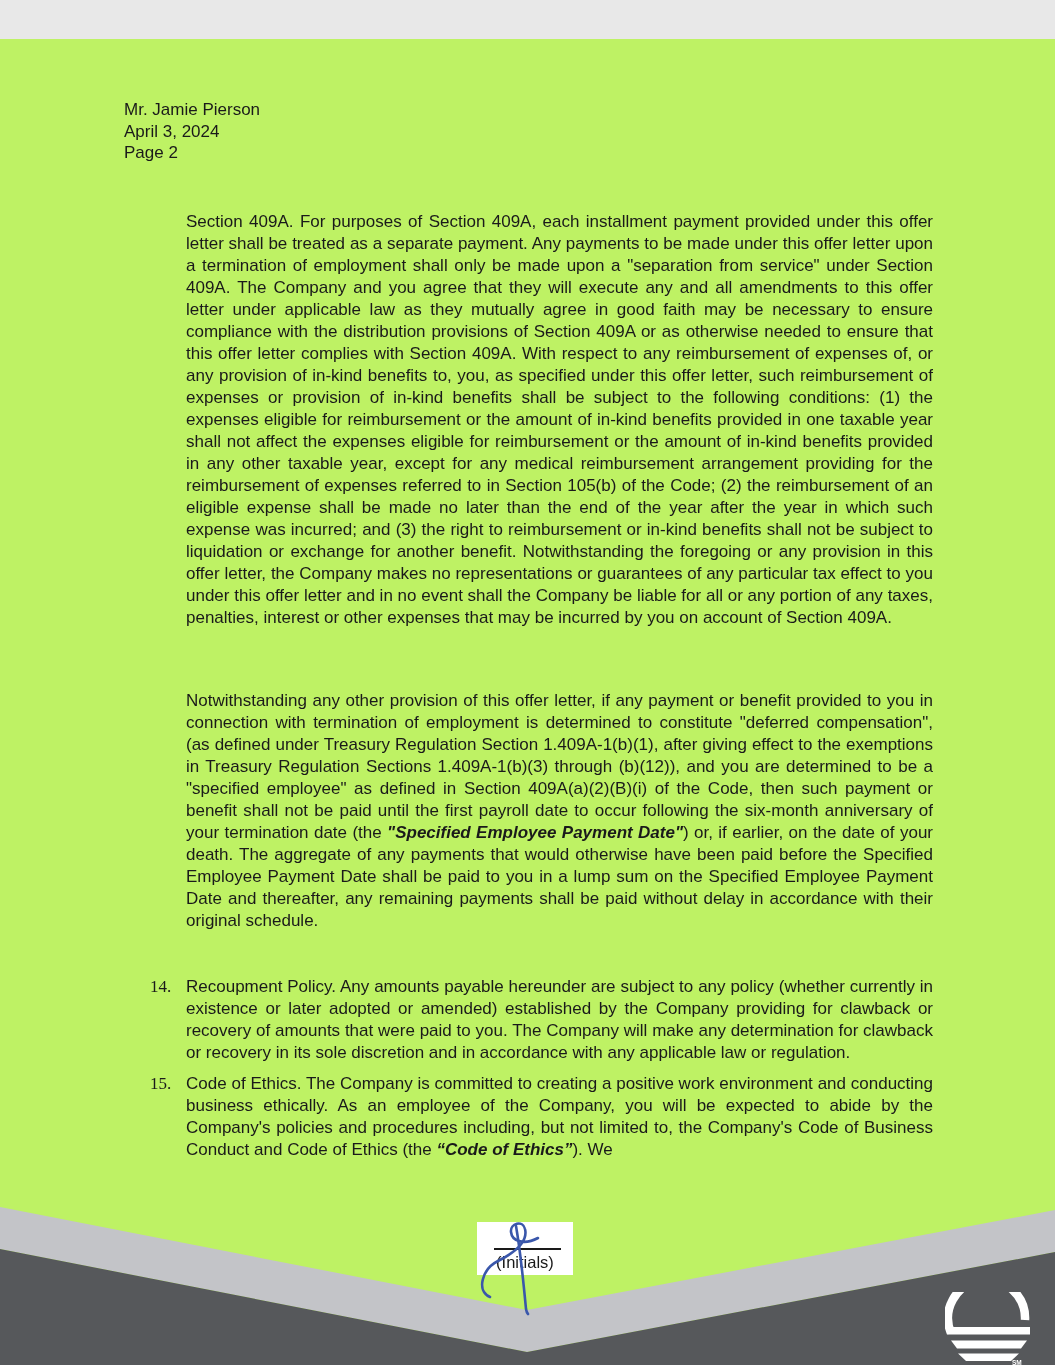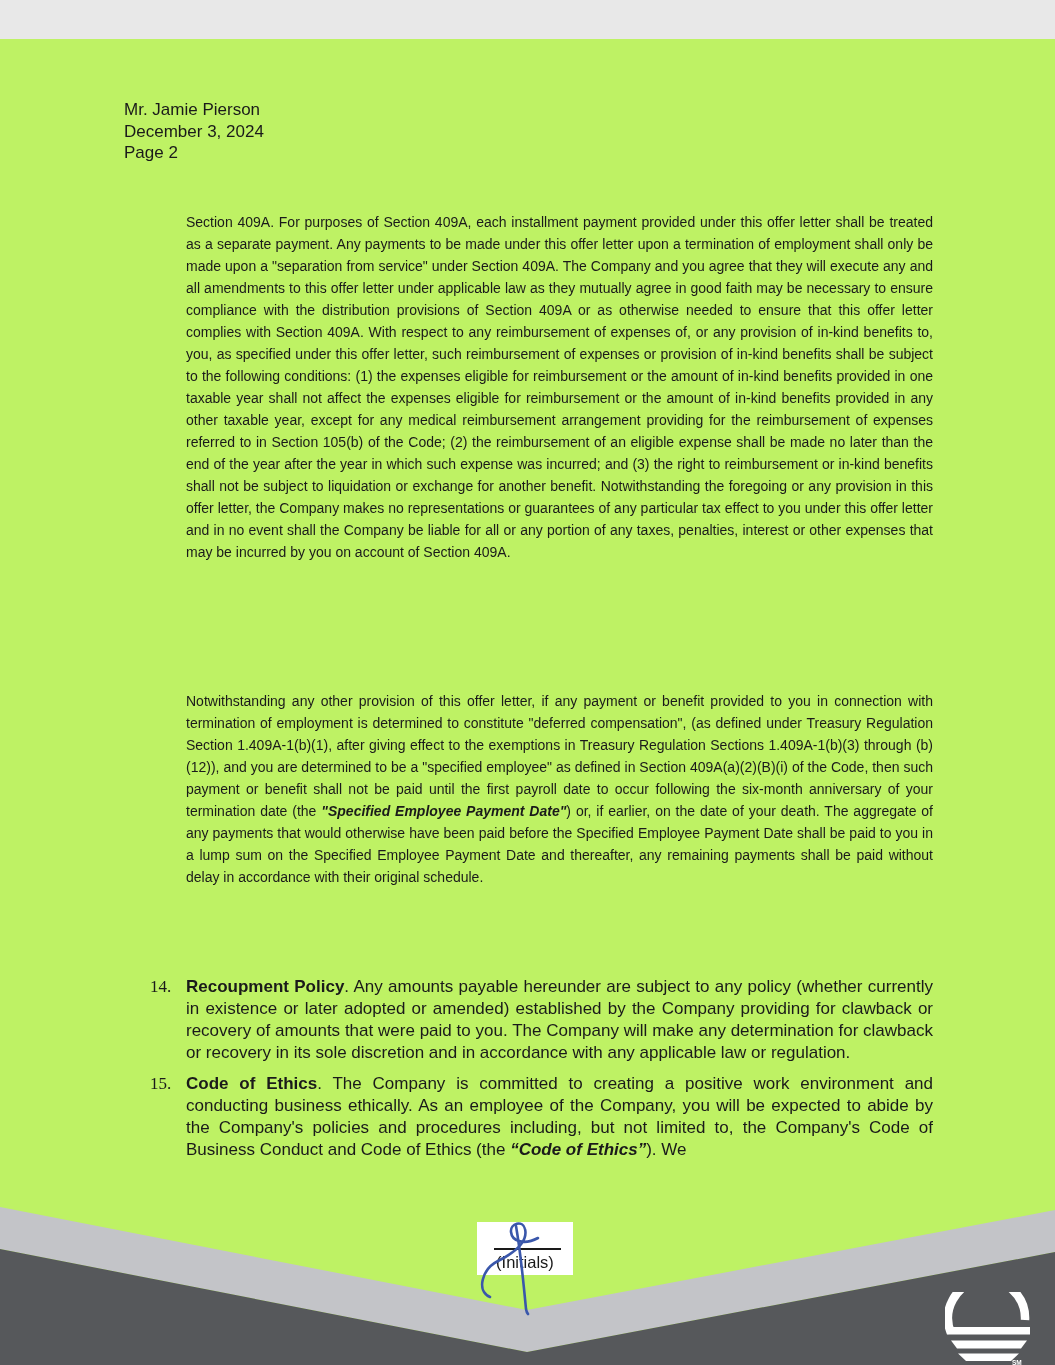--- a/index.html
+++ b/index.html
@@ -14,26 +14,26 @@
   }
   
   .addr-block{
     position:absolute;left:124px;top:60px;
     font-size:17px;line-height:21.5px;color:#1a1a1a;
   }
   .logo-top{position:absolute;left:693px;top:42px;width:310px;height:108px;}
   
   .para{
     position:absolute;left:186px;width:747px;
-    font-size:14px;line-height:22px;
+    font-size:17px;line-height:22px;
     text-align:justify;
   }
   .num-item{position:absolute;left:186px;width:747px;font-size:17px;line-height:22px;text-align:justify;}
   .num-item .num{position:absolute;left:-36px;top:0;font-family:Liberation Serif, serif;}
-  .bold{font-weight:bold;}
+  .bold{font-weight:normal;}
   .boldital{font-weight:bold;font-style:italic;}
   
   .footer-art{position:absolute;left:0;top:1150px;width:1055px;height:215px;}
   .band-light{
     position:absolute;left:0;top:0;width:1055px;height:215px;
     background:#c3c4c8;
     clip-path:polygon(0 18px,527px 121px,1055px 21px,1055px 63px,527px 163px,0 60px);
   }
   .band-dark{
     position:absolute;left:0;top:0;width:1055px;height:215px;
@@ -55,21 +55,21 @@
   }
   .signature-svg{position:absolute;left:468px;top:1178px;z-index:4;}
 </style>
 </head>
 <body>
 
 <div class="page">
 
   <div class="addr-block">
     <div>Mr. Jamie Pierson</div>
-    <div>December 3, 2024</div>
+    <div>April 3, 2024</div>
     <div>Page 2</div>
   </div>
 
 
   <div class="para" style="top:172px;">Section 409A.  For purposes of Section 409A, each installment payment provided under this offer letter shall be treated as a separate payment. Any payments to be made under this offer letter upon a termination of employment shall only be made upon a "separation from service" under Section 409A. The Company and you agree that they will execute any and all amendments to this offer letter under applicable law as they mutually agree in good faith may be necessary to ensure compliance with the distribution provisions of Section 409A or as otherwise needed to ensure that this offer letter complies with Section 409A. With respect to any reimbursement of expenses of, or any provision of in-kind benefits to, you, as specified under this offer letter, such reimbursement of expenses or provision of in-kind benefits shall be subject to the following conditions: (1) the expenses eligible for reimbursement or the amount of in-kind benefits provided in one taxable year shall not affect the expenses eligible for reimbursement or the amount of in-kind benefits provided in any other taxable year, except for any medical reimbursement arrangement providing for the reimbursement of expenses referred to in Section 105(b) of the Code; (2) the reimbursement of an eligible expense shall be made no later than the end of the year after the year in which such expense was incurred; and (3) the right to reimbursement or in-kind benefits shall not be subject to liquidation or exchange for another benefit. Notwithstanding the foregoing or any provision in this offer letter, the Company makes no representations or guarantees of any particular tax effect to you under this offer letter and in no event shall the Company be liable for all or any portion of any taxes, penalties, interest or other expenses that may be incurred by you on account of Section 409A.</div>
 
   <div class="para" style="top:651px;"><span>Notwithstanding any other provision of this offer letter, if any payment or benefit provided to you in connection with termination of employment is determined to constitute "deferred compensation", (as defined under Treasury Regulation Section 1.409A-1(b)(1), after giving effect to the exemptions in Treasury Regulation Sections 1.409A-1(b)(3) through (b)(12)), and you are determined to be a "specified employee" as defined in Section 409A(a)(2)(B)(i) of the Code, then such payment or benefit shall not be paid until the first payroll date to occur following the six-month anniversary of your termination date (the </span><span class="boldital">"Specified Employee Payment Date"</span><span>) or, if earlier, on the date of your death. The aggregate of any payments that would otherwise have been paid before the Specified Employee Payment Date shall be paid to you in a lump sum on the Specified Employee Payment Date and thereafter, any remaining payments shall be paid without delay in accordance with their original schedule.</span></div>
 
   <div class="num-item" style="top:937px;">
     <span class="num">14.</span><span class="bold">Recoupment Policy</span><span>. Any amounts payable hereunder are subject to any policy (whether currently in existence or later adopted or amended) established by the Company providing for clawback or recovery of amounts that were paid to you. The Company will make any determination for clawback or recovery in its sole discretion and in accordance with any applicable law or regulation.</span>

